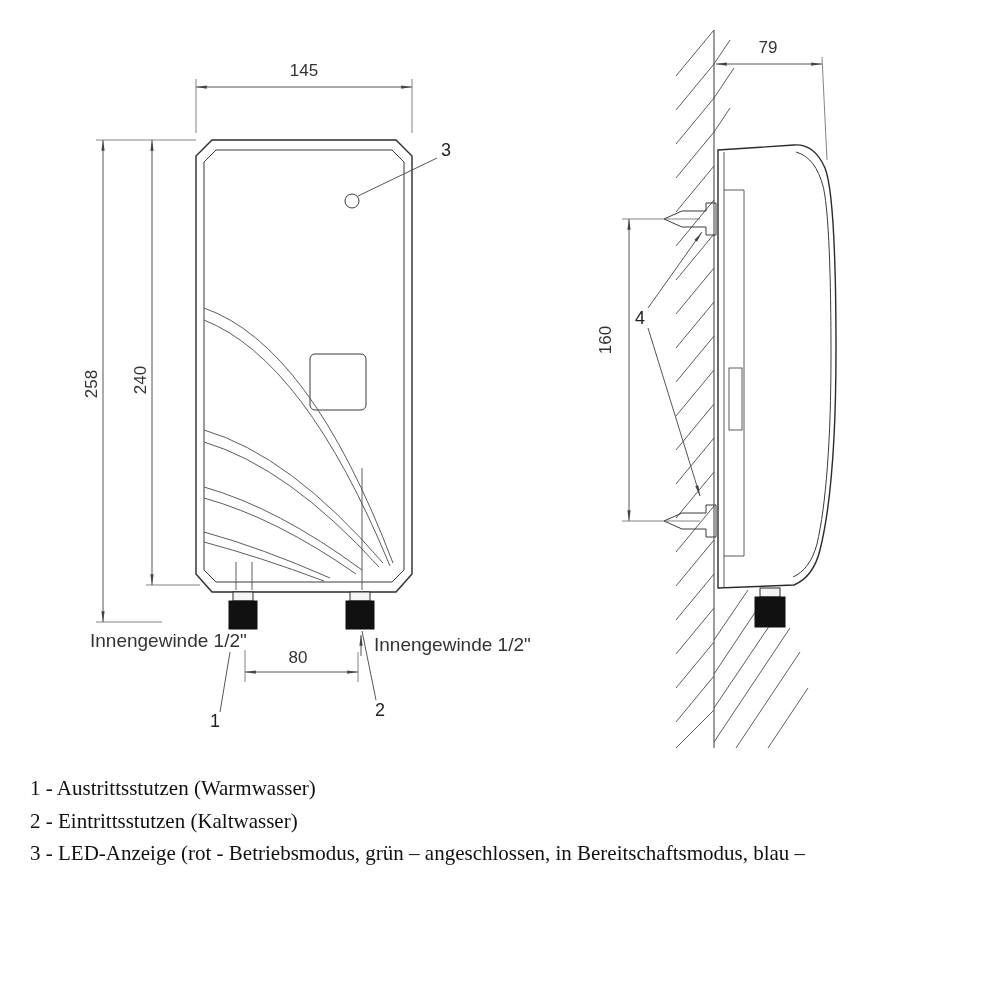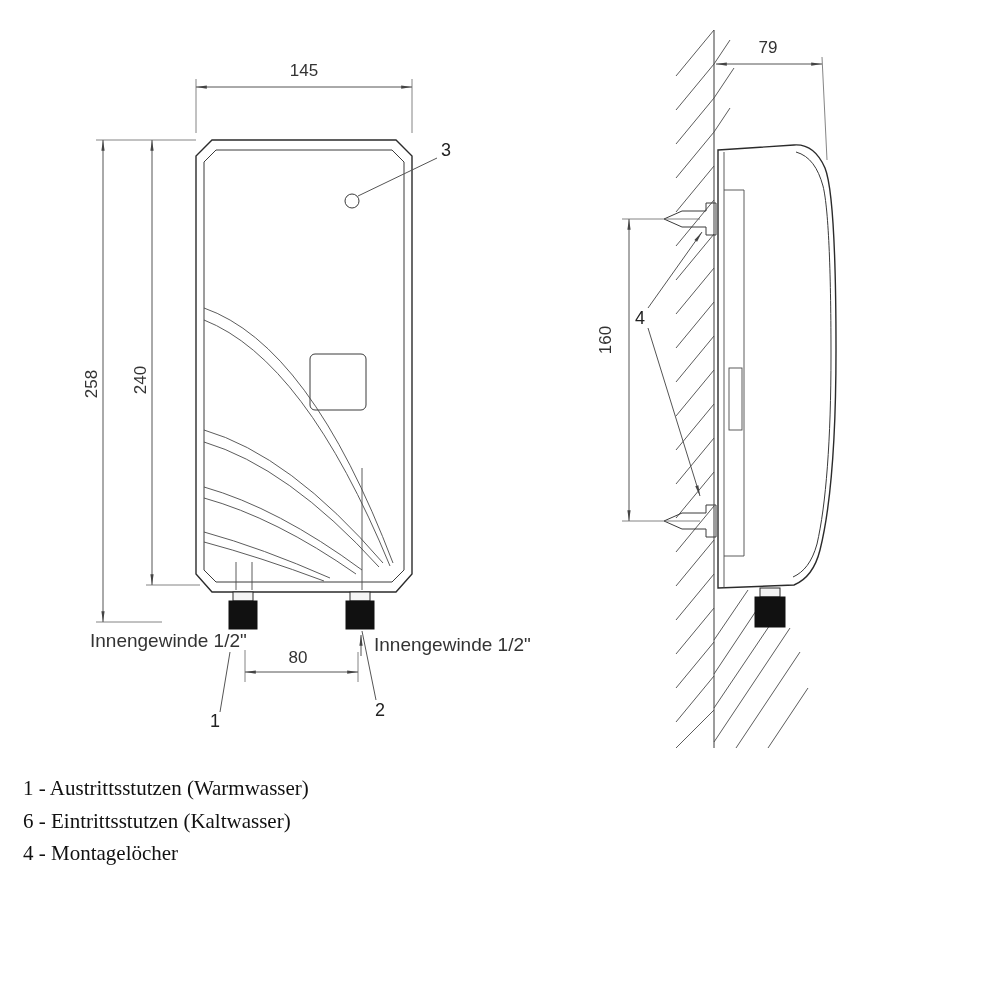--- a/index.html
+++ b/index.html
@@ -36,21 +36,21 @@
     fill: #222222;
   }
   .thread {
     font-family: "Liberation Sans", sans-serif;
     font-size: 19px;
     fill: #333333;
   }
 
   .legend {
     position: absolute;
-    left: 23px;
+    left: 30px;
     top: 772px;
     width: 930px;
   }
   .legend p {
     font-family: "Liberation Serif", serif;
     font-size: 21px;
     line-height: 32.5px;
     margin: 0;
     color: #111111;
   }
@@ -222,17 +222,17 @@
       <g>
         <line class="dimline" x1="648" y1="308" x2="702" y2="232" marker-end="url(#arrow)"></line>
         <line class="dimline" x1="648" y1="328" x2="700" y2="496" marker-end="url(#arrow)"></line>
         <text class="callout" x="640" y="324" text-anchor="middle">4</text>
       </g>
     </g>
   </svg>
 
   <div class="legend">
     <p>1 - Austrittsstutzen (Warmwasser)</p>
-    <p>6 - Eintrittsstutzen (Kaltwasser)</p>
-    <p>4 - Montagelöcher</p>
+    <p>2 - Eintrittsstutzen (Kaltwasser)</p>
+    <p>3 - LED-Anzeige (rot - Betriebsmodus, grün – angeschlossen, in Bereitschaftsmodus, blau –</p>
   </div>
 
 </div>
 
 </body></html>

